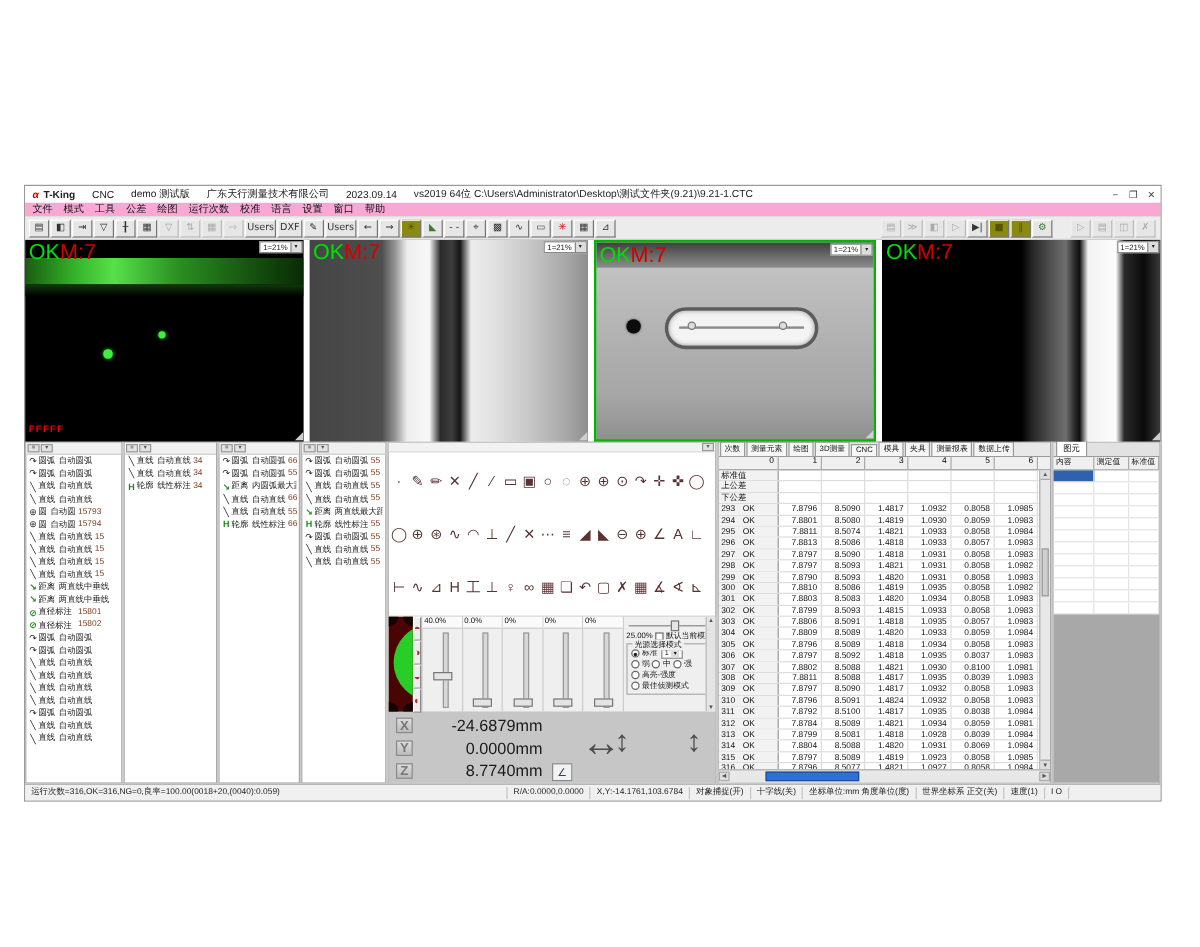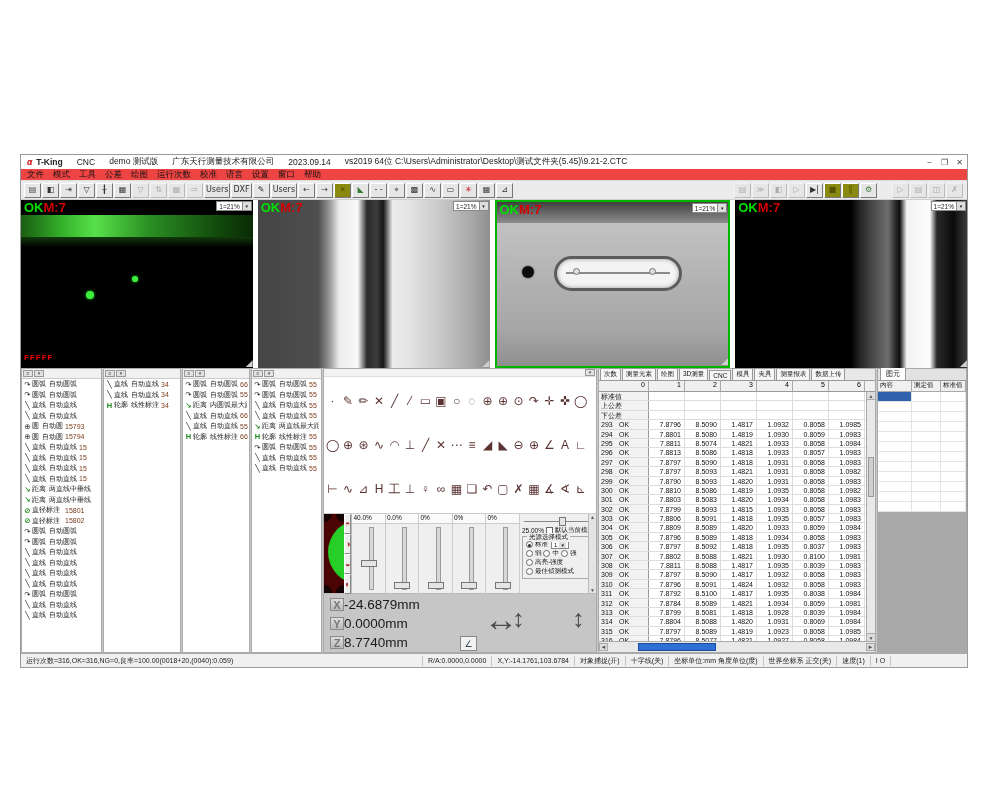--- a/index.html
+++ b/index.html
@@ -6,35 +6,35 @@
 html,body{width:1000px;height:789px;background:#fff;font-family:"Liberation Sans","DejaVu Sans",sans-serif;overflow:hidden}
 #win{position:absolute;left:20px;top:154px;width:948px;height:514px;background:#ececec;border:1px solid #9a9a9a;display:flex;flex-direction:column;font-size:8px}
 
 #titlebar{height:14px;background:#fff;display:flex;align-items:center;font-size:8.5px;color:#222;white-space:nowrap}
 #logo{color:#c00;font-weight:bold;font-style:italic;margin:0 4px 0 6px}
 .tpart{margin-right:14px}
 #t-app{font-weight:bold}
 #winctl{margin-left:auto;display:flex}
 .wbtn{width:15px;text-align:center;font-size:8px;color:#444;cursor:default}
 
-#menubar{height:12px;background:#ef4444;display:flex;align-items:center;padding-left:6px;border-bottom:1px solid #ddd}
+#menubar{height:12px;background:#f9a8d4;display:flex;align-items:center;padding-left:6px;border-bottom:1px solid #ddd}
 .mitem{margin-right:9px;font-size:8.5px;color:#111}
 
 #toolbar{height:19px;background:#ececec;display:flex;align-items:center;padding:0 3px;border-bottom:1px solid #cfcfcf}
 .tb{min-width:17px;height:15px;margin-right:1px;background:#e6e6e6;border:1px solid;border-color:#fff #777 #777 #fff;font-size:8px;line-height:12px;text-align:center;color:#333;padding:0 1px;font-family:"DejaVu Sans",sans-serif}
 .tb.ic-dis{color:#aaa;border-color:#f2f2f2 #bbb #bbb #f2f2f2}
 .tb.ic-olive{background:#8a8a10;color:#555400}
 .tb.ic-red{color:#c00}
 .tb.ic-green{color:#3a7a3a}
 .tbspacer{flex:1}
 .tbgap{width:14px}
 
 #cams{height:168px;display:flex;gap:5px;background:#fff}
 .cam{flex:1;position:relative;overflow:hidden;background:#000}
-.cam-label{position:absolute;top:0;left:3px;font-weight:bold;font-size:13px;letter-spacing:0;z-index:5}
+.cam-label{position:absolute;top:0;left:3px;font-weight:normal;font-size:18px;letter-spacing:0;z-index:5}
 .cam-ok{color:#00e000}
 .cam-m{color:#d40000}
 .zoombox{position:absolute;top:1px;right:1px;height:10px;background:#fff;border:1px solid #888;font-size:6.5px;display:flex;align-items:center;z-index:6;color:#222}
 .zoombox .zv{padding:0 2px}
 .zoombox .za{width:9px;height:8px;background:#ddd;border-left:1px solid #888;text-align:center;font-size:5px;line-height:8px}
 .grip{position:absolute;bottom:0;right:0;color:#cfcfcf;font-size:9px;line-height:9px;z-index:6}
 
 #cam1 .band{position:absolute;left:0;top:9%;width:100%;height:13%;background:linear-gradient(90deg,#1a5c12,#35b32a 18%,#57e04a 32%,#2a8f22 55%,#124a0c 85%,#0a2a06)}
 #cam1 .band2{position:absolute;left:0;top:22%;width:100%;height:6%;background:linear-gradient(180deg,#123a0c,#000)}
 .gdot{position:absolute;border-radius:50%;background:#3ef03e;box-shadow:0 0 3px #2c2}
@@ -104,21 +104,21 @@
 .rad.on::after{content:"";position:absolute;left:1.5px;top:1.5px;width:3px;height:3px;border-radius:50%;background:#222}
 #grpbox{border:1px solid #aaa;margin-top:1px;padding:1px 1px 2px 1px;position:relative}
 #grpbox .glabel{position:absolute;top:-4px;left:4px;background:#efefef;padding:0 2px}
 .msel{border:1px solid #888;background:#fff;padding:0 2px;margin-left:3px;font-size:6px}
 .msel .za{display:inline-block;width:7px;background:#ddd;text-align:center;margin-left:2px;font-size:5px}
 #loptscroll{position:absolute;right:0;top:0;bottom:0;width:8px;background:#e4e4e4;border-left:1px solid #bbb;display:flex;flex-direction:column;justify-content:space-between;font-size:5px;text-align:center;color:#555}
 
 #dro{flex:1;background:#c6c6c6;position:relative;font-size:13.5px;color:#1a1a1a}
 .droline{position:absolute;left:6px;display:flex;align-items:center}
 .axbox{width:14px;height:13px;border:1px solid #8a8a8a;color:#777;font-size:11px;line-height:12px;text-align:center;font-weight:bold;background:linear-gradient(180deg,#ddd,#bbb)}
-.droval{width:108px;text-align:left}
+.droval{width:108px;text-align:right}
 #droX{top:3px}#droY{top:22px}#droZ{top:41px}
 #zbtn{position:absolute;left:136px;top:42px;width:17px;height:15px;background:#f2f2f2;border:1px solid #888;font-size:9px;text-align:center;line-height:14px;color:#345}
 .bigarrow{position:absolute;font-weight:bold;color:#4c4c4c}
 #arrH{left:160px;top:6px;font-size:34px}
 #arrV1{left:188px;top:10px;font-size:25px}
 #arrV2{left:248px;top:10px;font-size:25px}
 
 #tablepanel{flex:1;min-width:0}
 #ttabs{height:12px;display:flex;background:#e8e8e8;border-bottom:1px solid #999;align-items:flex-end}
 .ttab{font-size:6.5px;padding:1px 3px;border:1px solid #999;border-bottom:none;background:#f6f6f6;margin-left:1px;white-space:nowrap;color:#111}
@@ -162,21 +162,21 @@
 
 <div id="win">
 
   <div id="titlebar">
     <span id="logo">α</span>
     <span class="tpart" id="t-app">T-King</span>
     <span class="tpart">CNC</span>
     <span class="tpart">demo 测试版</span>
     <span class="tpart">广东天行测量技术有限公司</span>
     <span class="tpart">2023.09.14</span>
-    <span class="tpart">vs2019 64位  C:\Users\Administrator\Desktop\测试文件夹(5.45)\9.21-2.CTC</span>
+    <span class="tpart">vs2019 64位  C:\Users\Administrator\Desktop\测试文件夹(9.21)\9.21-1.CTC</span>
     <span id="winctl">
       <span class="wbtn">−</span>
       <span class="wbtn">❐</span>
       <span class="wbtn">✕</span>
     </span>
   </div>
 
   <div id="menubar">
     <span class="mitem">文件</span>
       <span class="mitem">模式</span>

